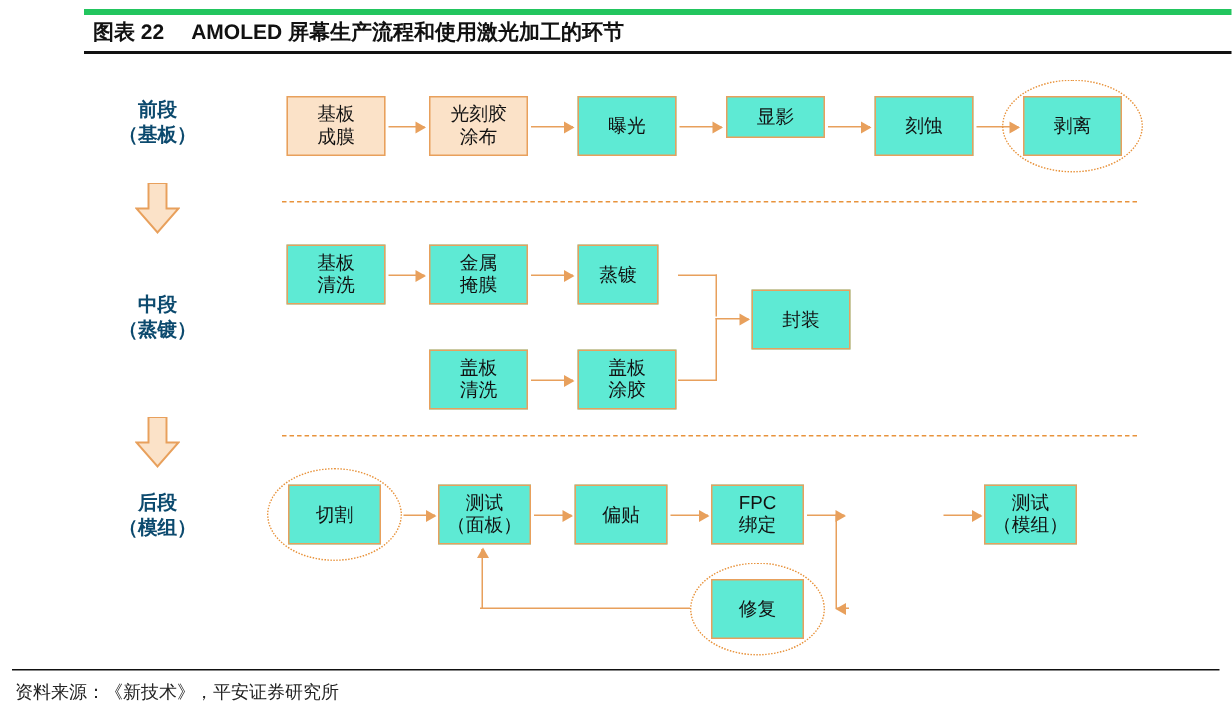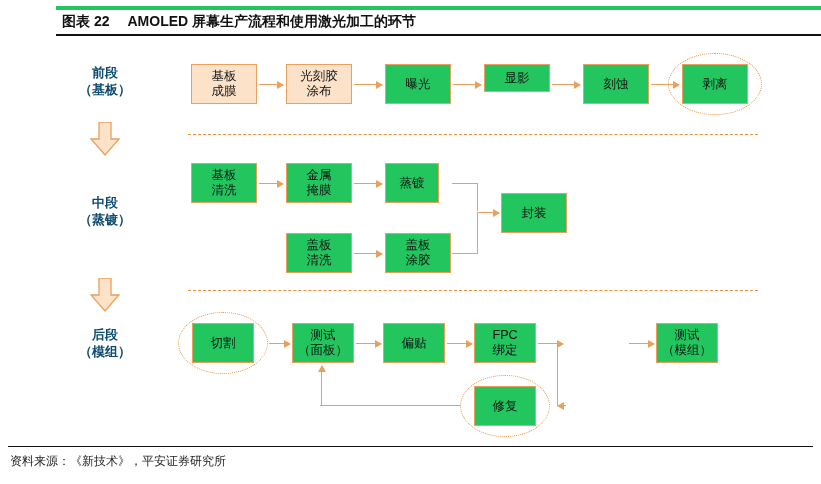--- a/index.html
+++ b/index.html
@@ -45,21 +45,21 @@
   .stage{
     position:absolute;text-align:center;
     font-size:13px;font-weight:bold;color:#0c4a6e;
     line-height:17px;width:90px;
   }
 
   
   .box{
     position:absolute;
     border:1.2px solid #E8A05C;
-    background:#22c55e;
+    background:#5eead4;
     display:flex;align-items:center;justify-content:center;
     text-align:center;
     font-size:12.5px;color:#111;
     line-height:15px;
     box-sizing:border-box;
   }
   .box.fill{background:#FBE2C8;border-color:#E8A05C;}
 
   
   .harrow{position:absolute;height:1.4px;background:#E8A05C;}

